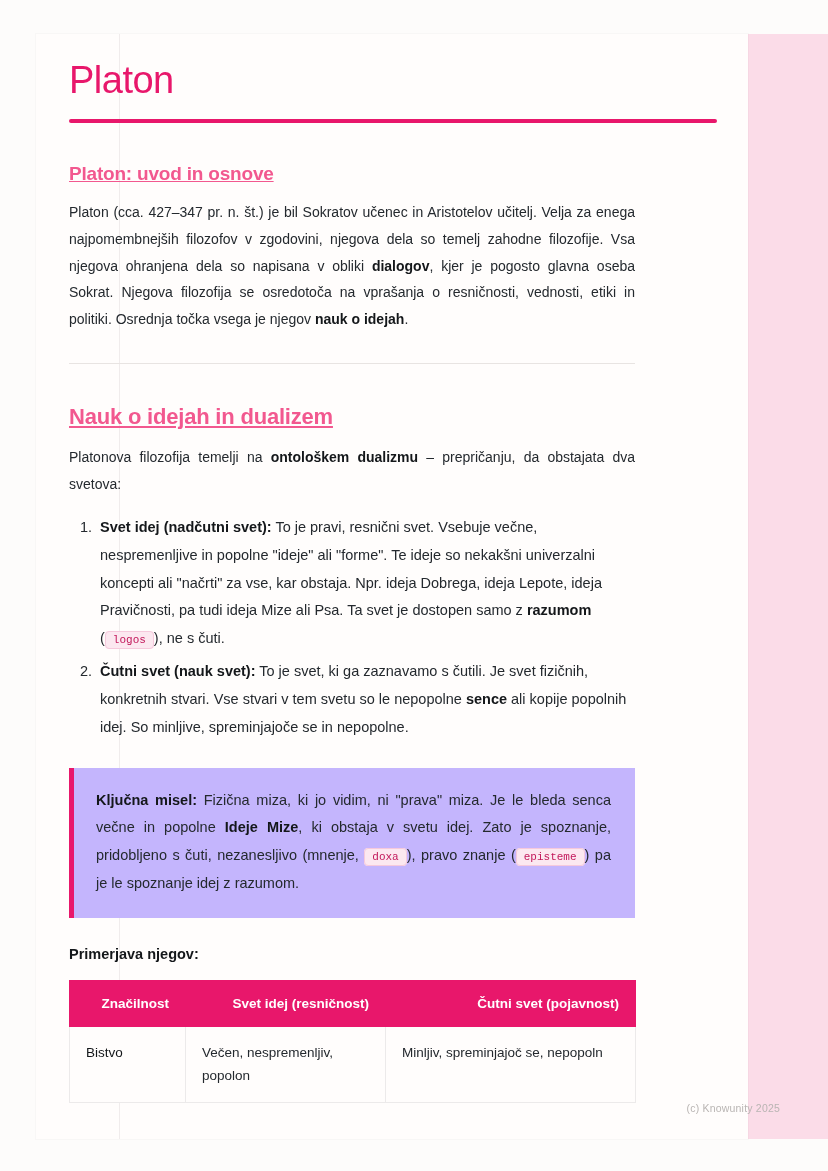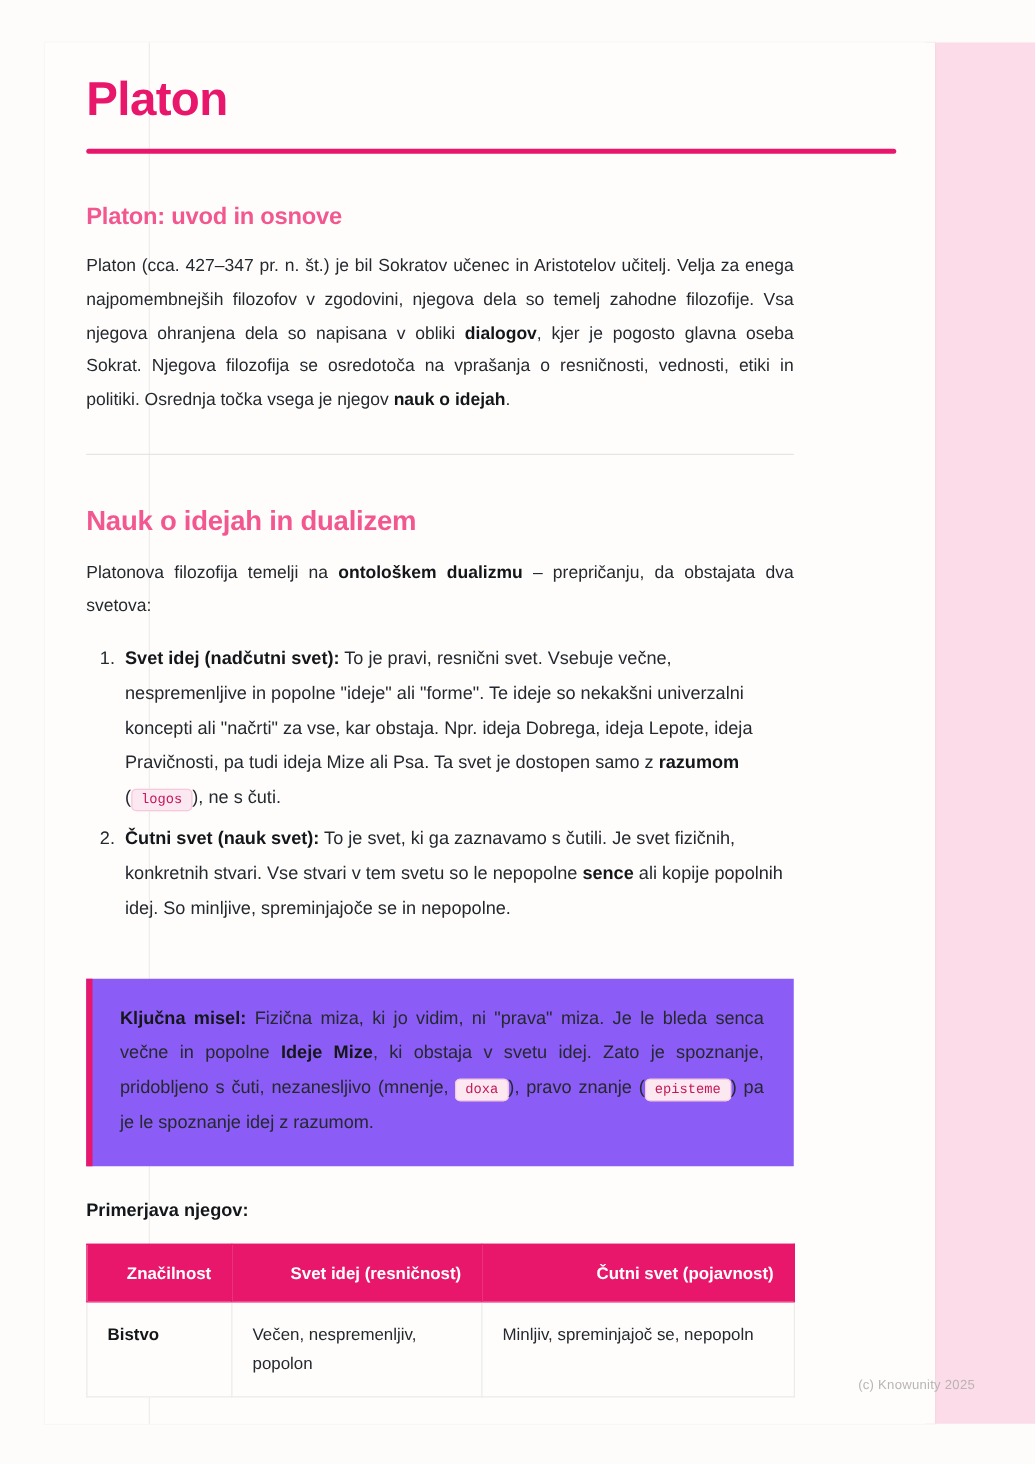--- a/index.html
+++ b/index.html
@@ -69,36 +69,37 @@
     top: 60px;
     width: 566px;
   }
 
   h1.title {
     font-size: 38px;
     line-height: 1.1;
     margin: 0;
     color: #e8176b;
     letter-spacing: -0.5px;
-    font-weight: 700;
+    font-weight: 400;
   }
   .title-rule {
     margin-top: 17px;
     height: 4px;
     width: 648px;
     background: #e8176b;
     border-radius: 2px;
   }
 
   h2.section {
     color: #f2588f;
     font-size: 19px;
     font-weight: 700;
     margin: 40px 0 0 0;
     letter-spacing: -0.2px;
+    text-decoration: underline;
   }
   h2.section.big {
     font-size: 22px;
   }
 
   p.para {
     font-size: 14px;
     line-height: 1.92;
     text-align: justify;
     margin: 14px 0 0 0;
@@ -130,22 +131,22 @@
     font-size: 11px;
     background: #fce8f0;
     color: #c2185b;
     border: 1px solid #f6c9dc;
     border-radius: 4px;
     padding: 2px 7px;
     white-space: nowrap;
   }
 
   .callout {
-    margin-top: 41px;
-    background: #8b5cf6;
+    margin-top: 26px;
+    background: #c4b5fd;
     border-left: 5px solid #e8176b;
     padding: 19px 24px 20px 22px;
     font-size: 14.5px;
     line-height: 1.92;
     text-align: justify;
     color: #24292e;
     width: 566px;
   }
 
   .subhead {
@@ -176,21 +177,21 @@
   table.cmp thead th:nth-child(3) { width: 250px; }
   table.cmp tbody td {
     padding: 14px 16px;
     border: 1px solid #eceaea;
     vertical-align: top;
     line-height: 1.75;
     color: #24292e;
     background: #fffdfc;
   }
   table.cmp tbody td.rowhead {
-    font-weight: 700;
+    font-weight: 400;
     color: #14171a;
   }
 
   .watermark {
     position: absolute;
     right: 48px;
     bottom: 57px;
     font-size: 10.5px;
     color: #b9b5b3;
     letter-spacing: 0.2px;

